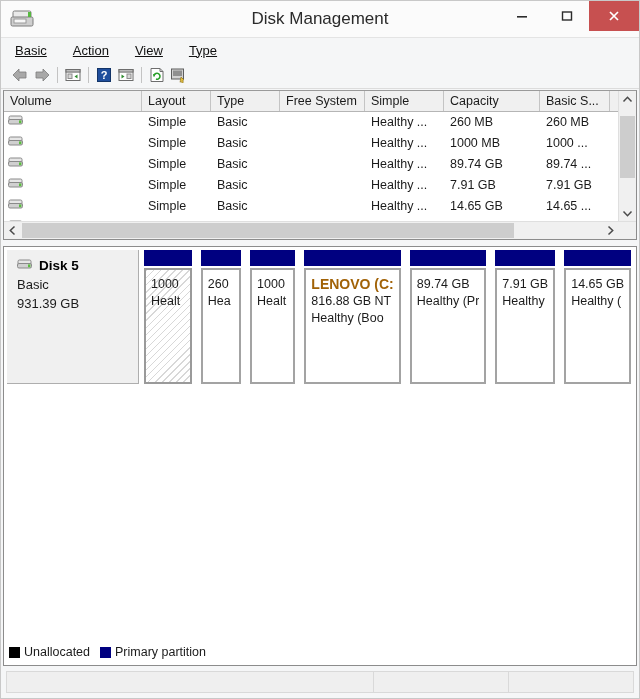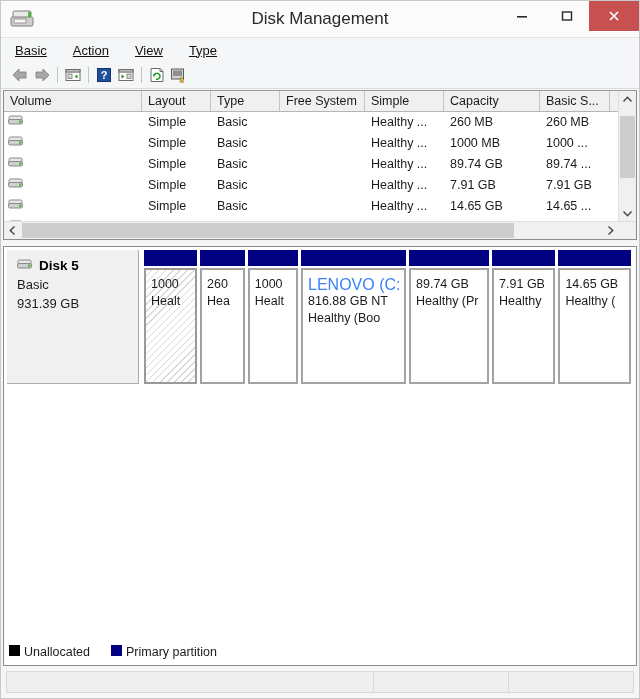--- a/index.html
+++ b/index.html
@@ -263,21 +263,21 @@
     position: absolute;
     left: 140px;
     top: 3px;
     right: 5px;
     height: 134px;
     display: flex;
   }
   .part {
     position: relative;
     box-sizing: border-box;
-    margin-right: 3px;
+    margin-right: 9px;
     display: flex;
     flex-direction: column;
     cursor: default;
   }
   .part-cap {
     height: 16px;
     flex: 0 0 16px;
     background: #000080;
   }
   .part-body {
@@ -300,40 +300,40 @@
       );
   }
   .part-label {
     font-size: 12.5px;
     color: #1b1b1b;
     line-height: 17px;
     white-space: nowrap;
     overflow: hidden;
   }
   .part-label.bold {
-    font-weight: normal;
-    font-size: 16px;
-    color: #3b82f6;
+    font-weight: bold;
+    font-size: 14px;
+    color: #a16207;
   }
 
   
   #legend {
     position: absolute;
     left: 5px;
     bottom: 4px;
     right: 5px;
     height: 18px;
     display: flex;
     align-items: center;
     cursor: default;
   }
   .legend-item {
     display: flex;
-    align-items: flex-start;
-    margin-right: 21px;
+    align-items: center;
+    margin-right: 10px;
   }
   .legend-swatch {
     width: 11px; height: 11px;
     margin-right: 4px;
     flex: 0 0 auto;
   }
   .legend-text {
     font-size: 12.5px;
     color: #1b1b1b;
   }

